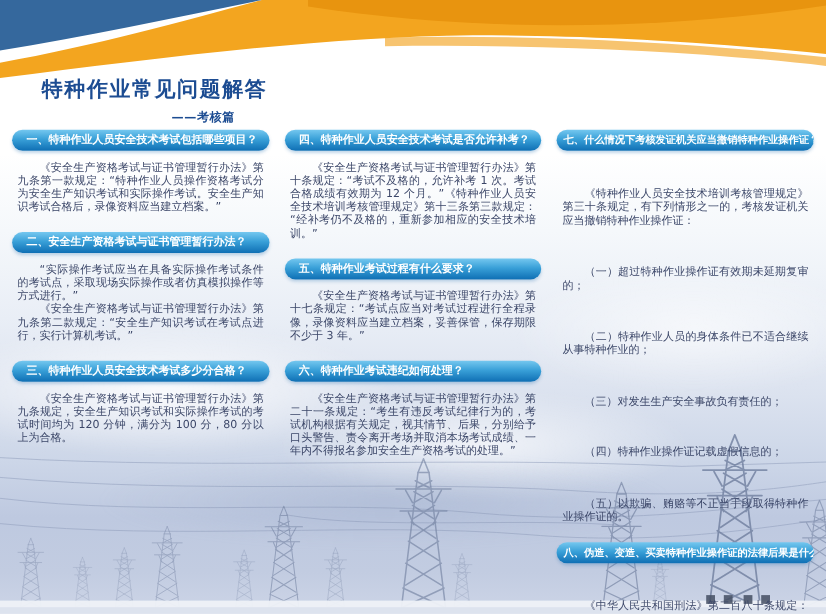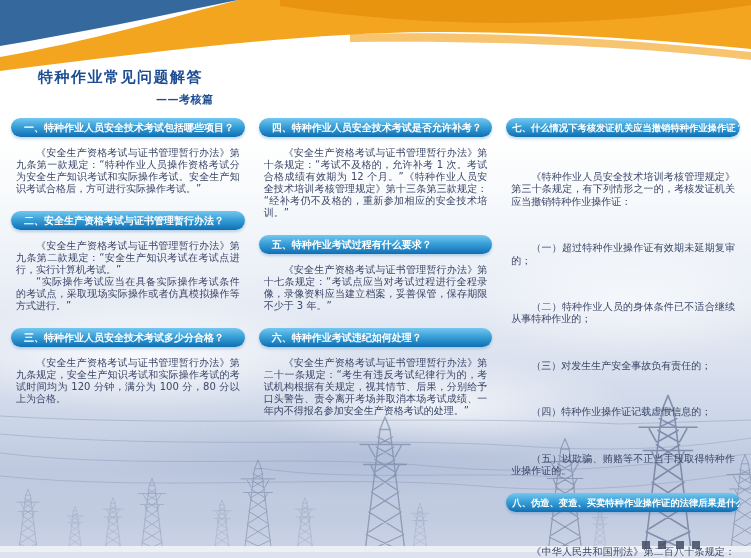--- a/index.html
+++ b/index.html
@@ -13,21 +13,21 @@
     background:radial-gradient(closest-side,rgba(255,255,255,.85),rgba(255,255,255,0));}
   .cloud.c2{left:250px;top:355px;width:380px;height:100px;
     background:radial-gradient(closest-side,rgba(255,255,255,.7),rgba(255,255,255,0));}
   .cloud.c3{right:-50px;top:240px;width:340px;height:120px;
     background:radial-gradient(closest-side,rgba(255,255,255,.6),rgba(255,255,255,0));}
   .cloud.c4{left:90px;top:415px;width:520px;height:80px;
     background:radial-gradient(closest-side,rgba(150,166,198,.35),rgba(150,166,198,0));}
   
   .header-art{position:absolute;left:0;top:0;z-index:3;display:block;}
   .title-block{position:absolute;left:38px;top:68px;z-index:4;}
-  .page-title{margin:0;font-size:15px;font-weight:bold;letter-spacing:1.5px;color:#1c4c92;}
+  .page-title{margin:0;font-size:19px;font-weight:bold;letter-spacing:1.5px;color:#1c4c92;}
   .page-subtitle{margin:5px 0 0 118px;font-size:11px;font-weight:bold;color:#1c4c92;letter-spacing:.5px;}
   
   .columns{position:absolute;left:11px;right:11px;top:118px;z-index:2;display:flex;gap:14px;}
   .column{flex:1;min-width:0;}
   .qa + .qa{margin-top:16px;}
   .qa-bar{height:19px;line-height:19px;border-radius:10px;margin-top:5px;margin-bottom:10px;
     background:linear-gradient(180deg,#74c7ef 0%,#39a0d8 45%,#0f6fb4 100%);
     box-shadow:0 2px 3px rgba(50,120,180,.3);
     color:#ffffff;font-weight:bold;font-size:10px;white-space:nowrap;
     padding-left:13px;overflow:hidden;}
@@ -109,28 +109,28 @@
     <div class="page-subtitle">——考核篇</div>
   </div>
 
   <div class="columns">
 
     <div class="column col1">
       <section class="qa">
         <div class="qa-bar">
           <span>一、特种作业人员安全技术考试包括哪些项目？</span>
         </div>
-        <p class="body">《安全生产资格考试与证书管理暂行办法》第九条第一款规定：“特种作业人员操作资格考试分为安全生产知识考试和实际操作考试。安全生产知识考试合格后，方可进行实际操作考试。”</p>
+        <p class="body">《安全生产资格考试与证书管理暂行办法》第九条第一款规定：“特种作业人员操作资格考试分为安全生产知识考试和实际操作考试。安全生产知识考试合格后，录像资料应当建立档案。”</p>
       </section>
       <section class="qa">
         <div class="qa-bar">
           <span>二、安全生产资格考试与证书管理暂行办法？</span>
         </div>
+        <p class="body">“实际操作考试应当在具备实际操作考试条件的考试点，采取现场实际操作或者仿真模拟操作等方式进行。”</p>
         <p class="body">《安全生产资格考试与证书管理暂行办法》第九条第二款规定：“安全生产知识考试在考试点进行，实行计算机考试。”</p>
-        <p class="body">“实际操作考试应当在具备实际操作考试条件的考试点，采取现场实际操作或者仿真模拟操作等方式进行。”</p>
       </section>
       <section class="qa">
         <div class="qa-bar">
           <span>三、特种作业人员安全技术考试多少分合格？</span>
         </div>
         <p class="body">《安全生产资格考试与证书管理暂行办法》第九条规定，安全生产知识考试和实际操作考试的考试时间均为 120 分钟，满分为 100 分，80 分以上为合格。</p>
       </section>
     </div>
 
     <div class="column col2">

